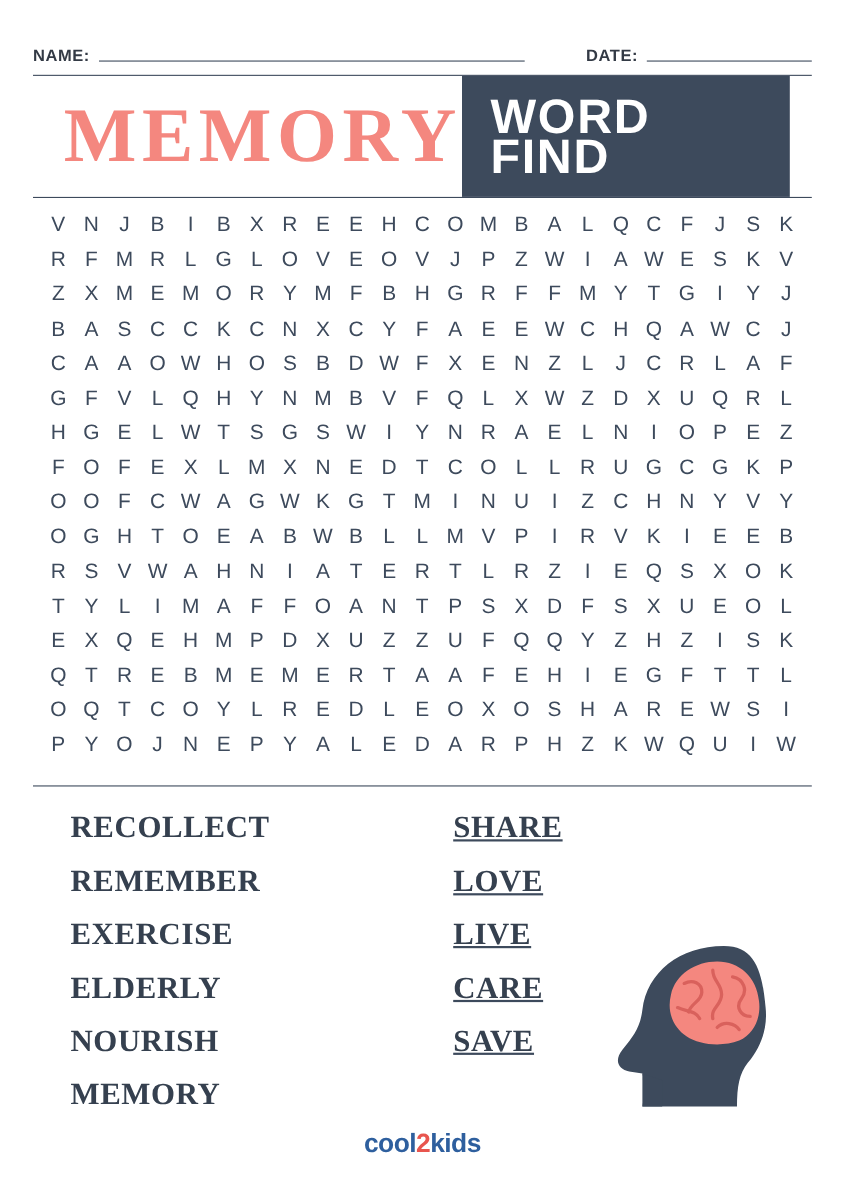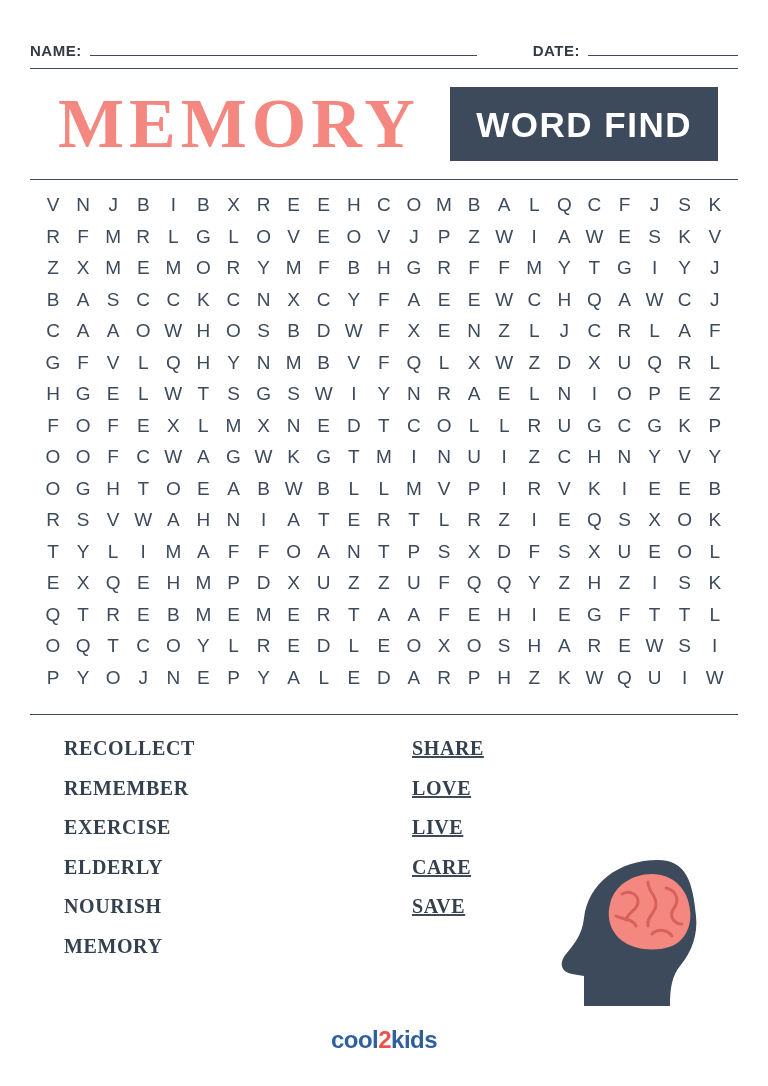--- a/index.html
+++ b/index.html
@@ -70,21 +70,21 @@
     font-weight: bold;
     color: #f4877f;
     letter-spacing: 5px;
     padding-left: 28px;
   }
   .title-badge {
     background: #3d4a5c;
     color: #ffffff;
     font-family: "Liberation Sans", sans-serif;
     font-weight: bold;
-    font-size: 35px;
+    font-size: 44px;
     letter-spacing: 1.5px;
     padding: 20px 26px 18px 26px;
     margin-right: 20px;
     line-height: 36px;
   }
 
   .grid-divider-top {
     border-top: 1.5px solid #3d4a5c;
     margin-top: 14px;
   }
@@ -119,21 +119,21 @@
   }
   .wl-col {
     flex: 1 1 0;
   }
   .wl-col.col1 { padding-left: 26px; }
   .wl-col.col2 { padding-left: 22px; }
   .wl-col.col3 { padding-left: 30px; text-decoration: underline; }
   .word {
     font-family: "Liberation Serif", serif;
     font-weight: bold;
-    font-size: 20px;
+    font-size: 28px;
     letter-spacing: 0.6px;
     color: #35404f;
     margin-bottom: 16.5px;
   }
 
   
   .brain-art {
     position: absolute;
     right: 38px;
     bottom: 78px;

